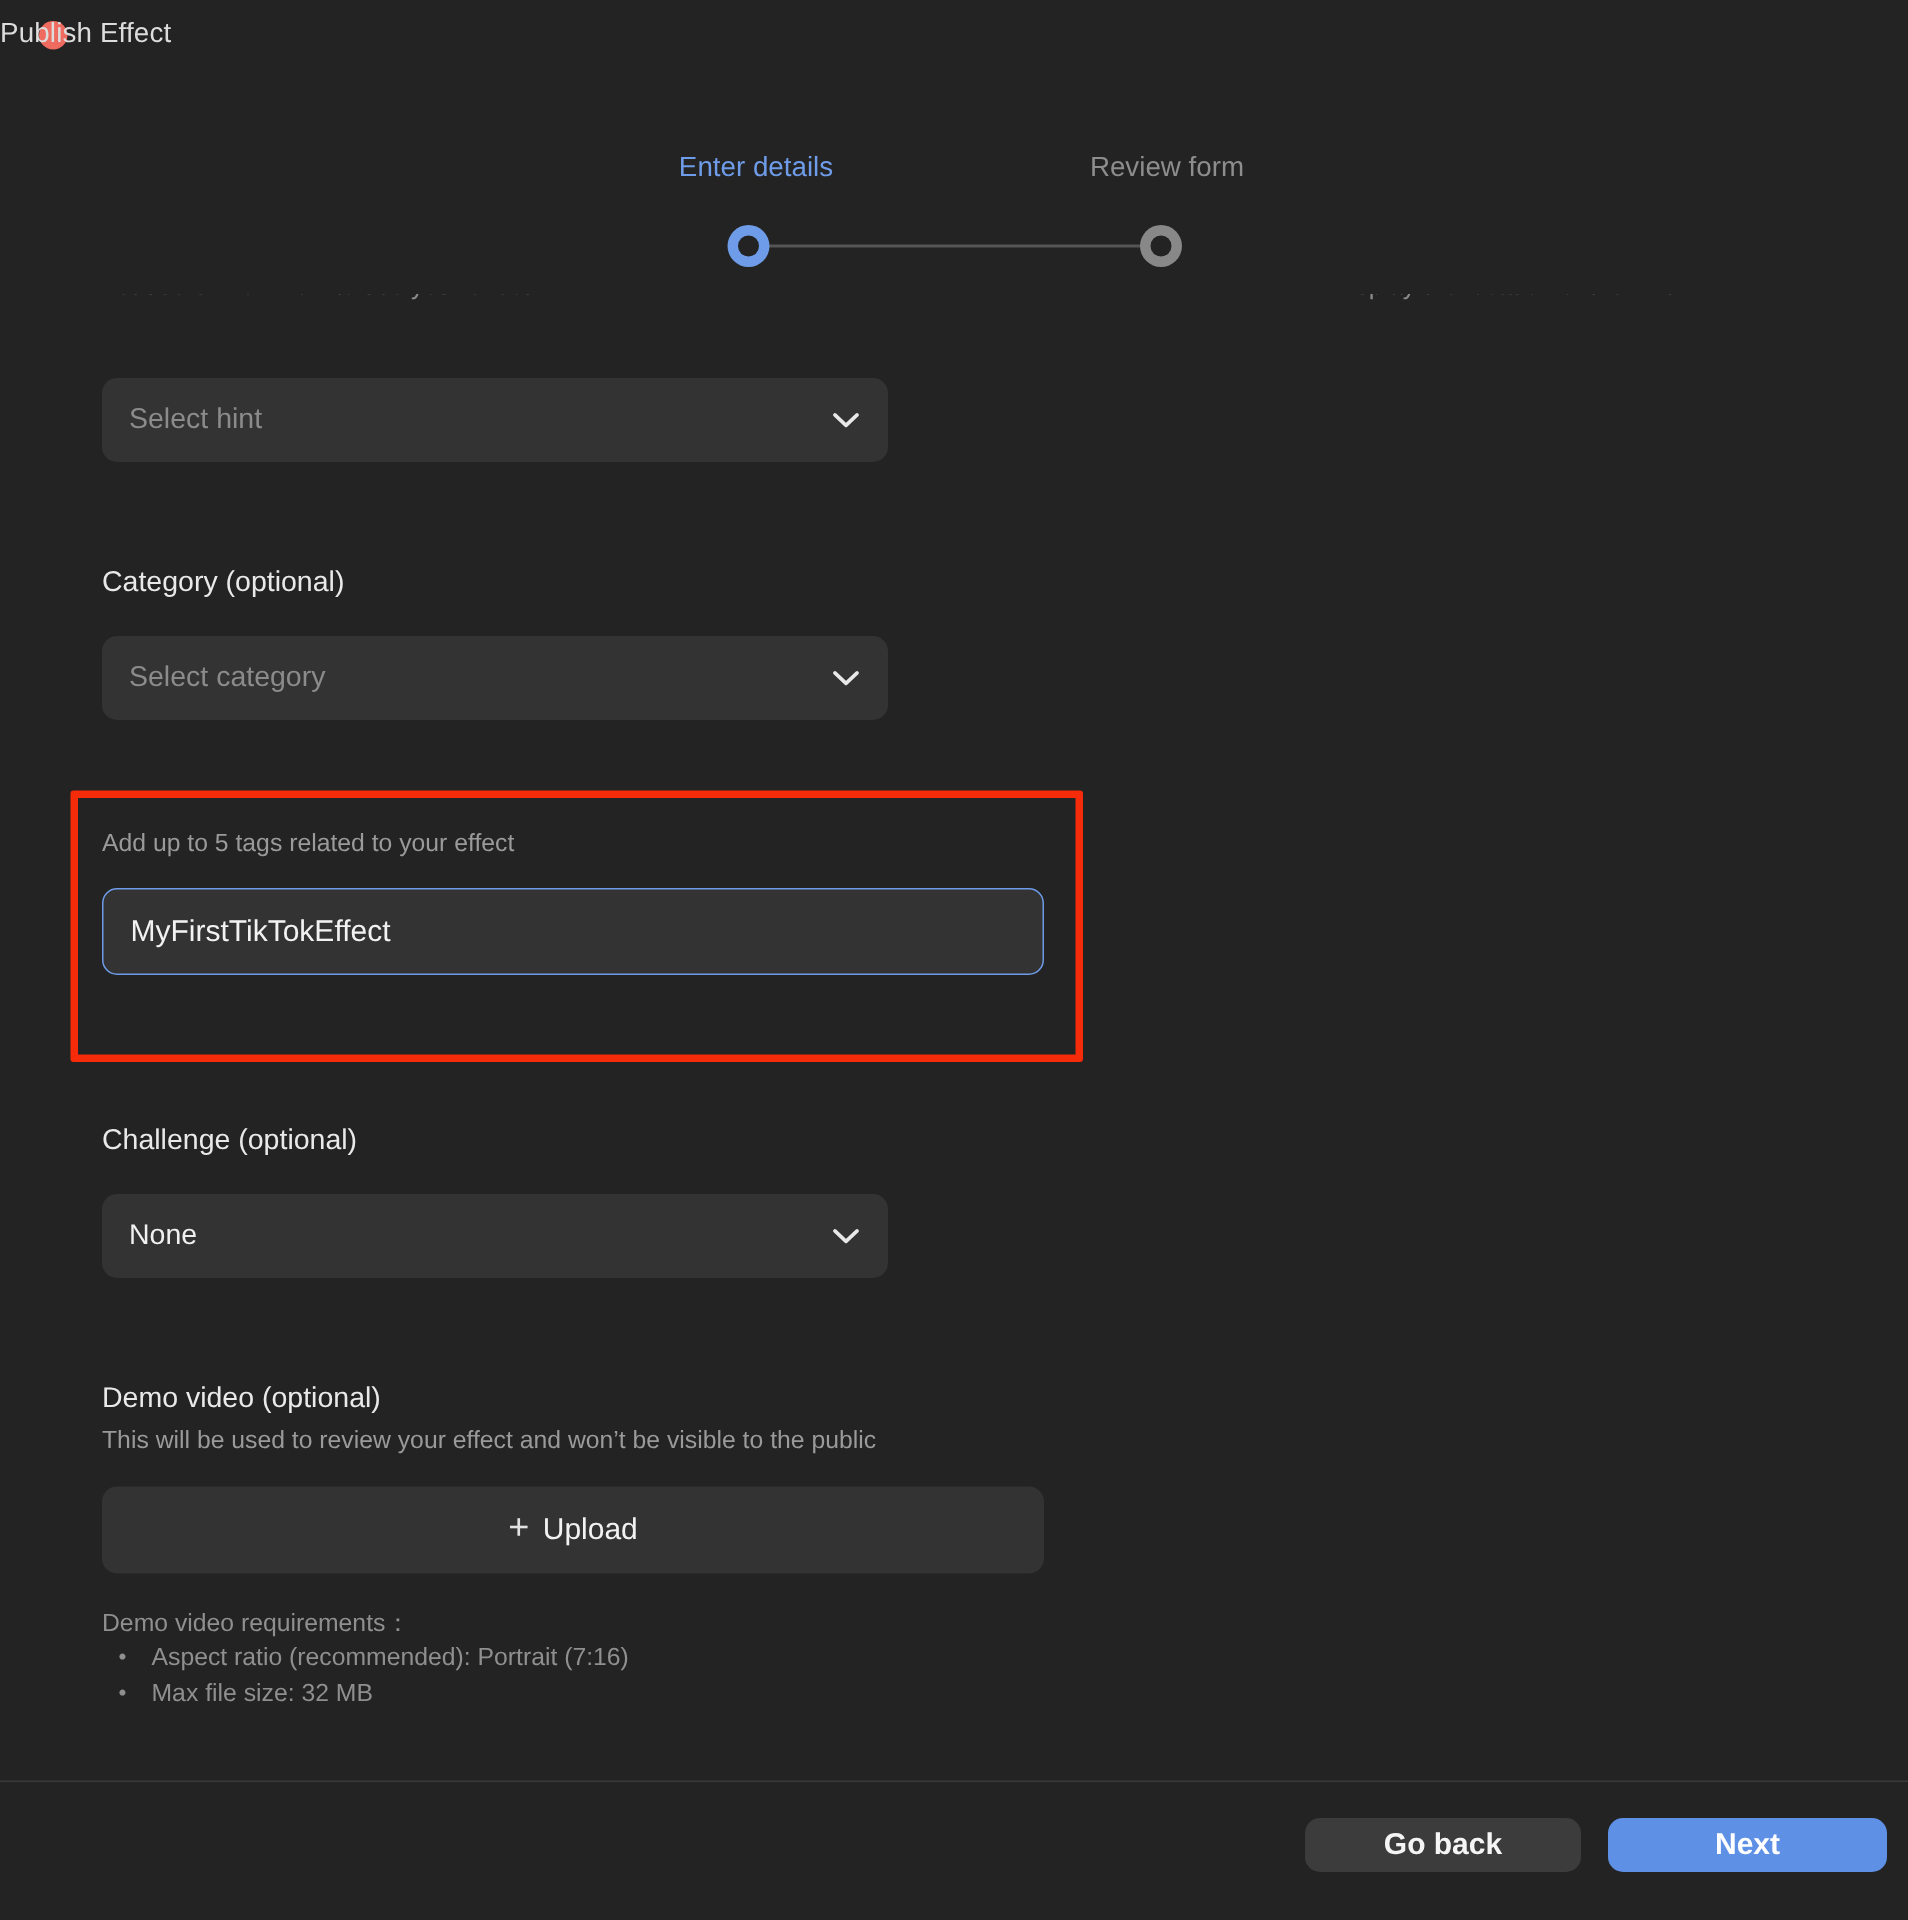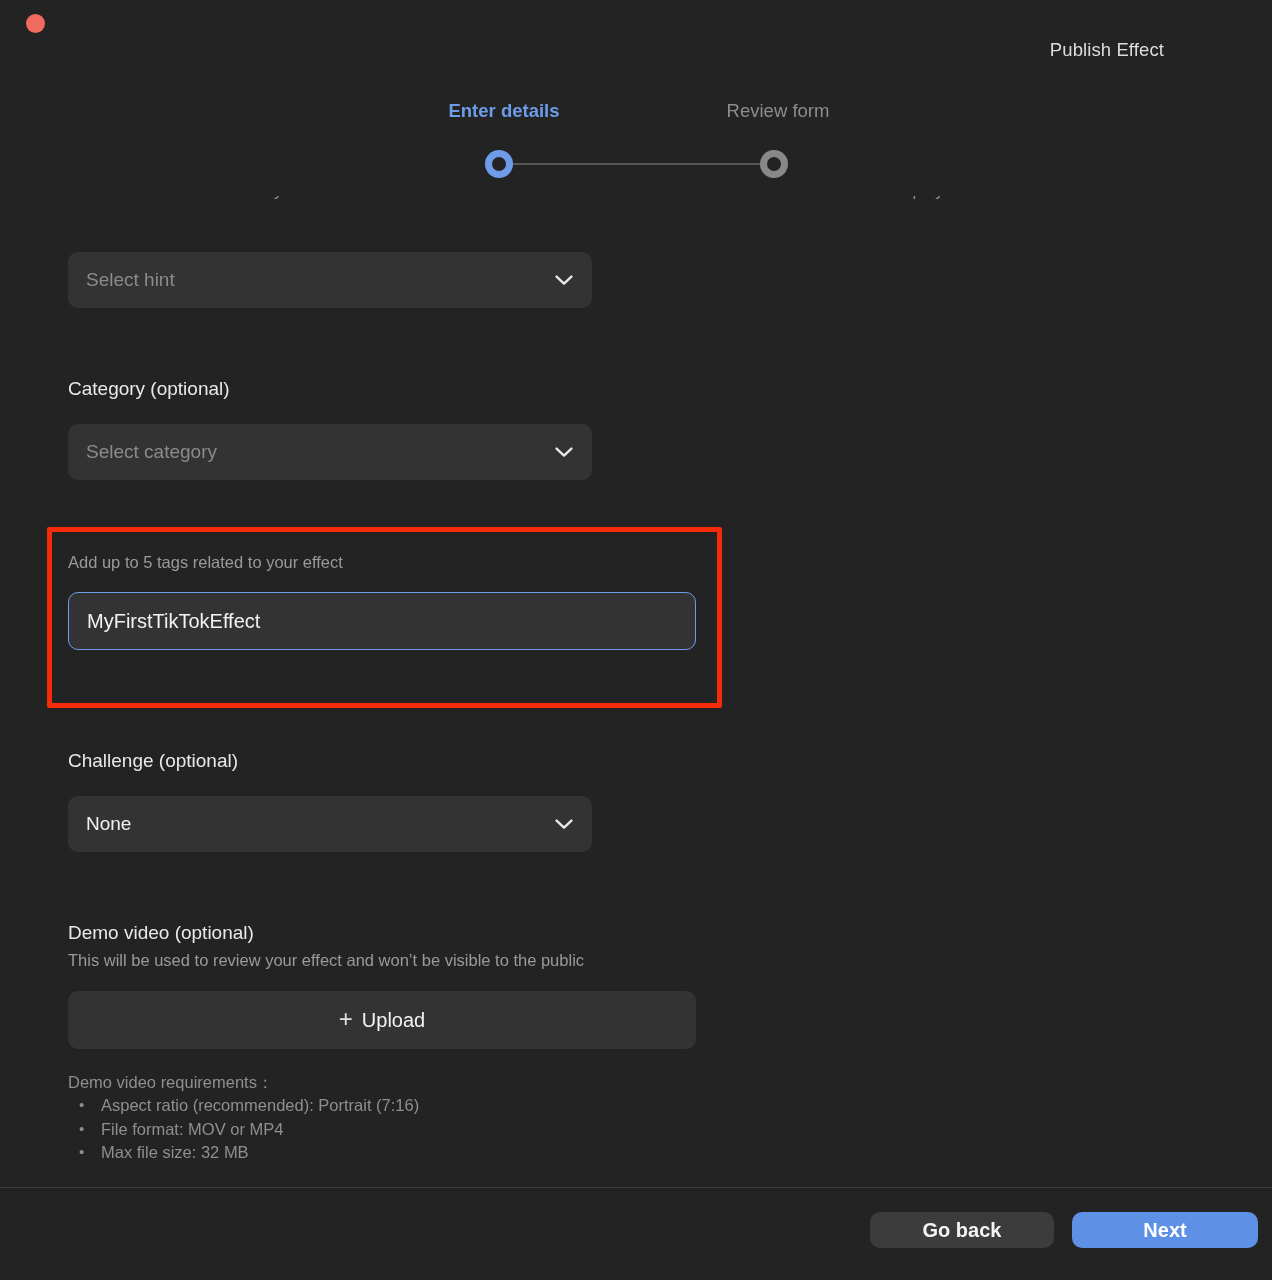--- a/index.html
+++ b/index.html
@@ -29,25 +29,24 @@
     position: absolute;
     left: 26px; top: 14px;
     width: 19px; height: 19px;
     border-radius: 50%;
     background: #ef6b5f;
   }
   .window-title {
     position: absolute;
     top: 11px; left: 0;
     width: 1164px;
-    text-align: right;
+    text-align: left;
     font-size: 18.5px;
     color: #dcdcdc;
     letter-spacing: 0.1px;
-    margin-top: 28px;
   }
 
   
   .stepper {
     position: absolute;
     top: 100px; left: 0;
     width: 1272px;
     height: 90px;
   }
   .step-labels {
@@ -56,21 +55,21 @@
     width: 1272px;
     height: 30px;
   }
   .step-label {
     position: absolute;
     top: 0;
     font-size: 18.5px;
     text-align: center;
     width: 240px;
   }
-  .step-label.s1 { left: 384px; color: #6e9ce8; font-weight: bold; }
+  .step-label.s1 { left: 384px; color: #6e9ce8; }
   .step-label.s2 { left: 658px; color: #8d8d8d; }
 
   .step-track {
     position: absolute;
     top: 63px;
     left: 510px;
     width: 254px;
     height: 2px;
     background: #555555;
   }
@@ -369,21 +368,20 @@
     <div class="field-label">Demo video (optional)</div>
     <div class="field-sub">This will be used to review your effect and won’t be visible to the public</div>
     <button class="upload-btn" style="margin-top:19px;">
       <span class="plus-glyph">+</span>
       <span>Upload</span>
     </button>
 
     <div class="req-title" style="margin-top:21px;">Demo video requirements：</div>
     <ul class="req-list">
       <li>Aspect ratio (recommended): Portrait (7:16)</li>
-      <li>File format: MOV or MP4</li>
       <li>Max file size: 32 MB</li>
     </ul>
   </div>
 
 </div>
 
 <div class="annotation-box"></div>
 
 <div class="footer-divider"></div>
 <div class="footer">

